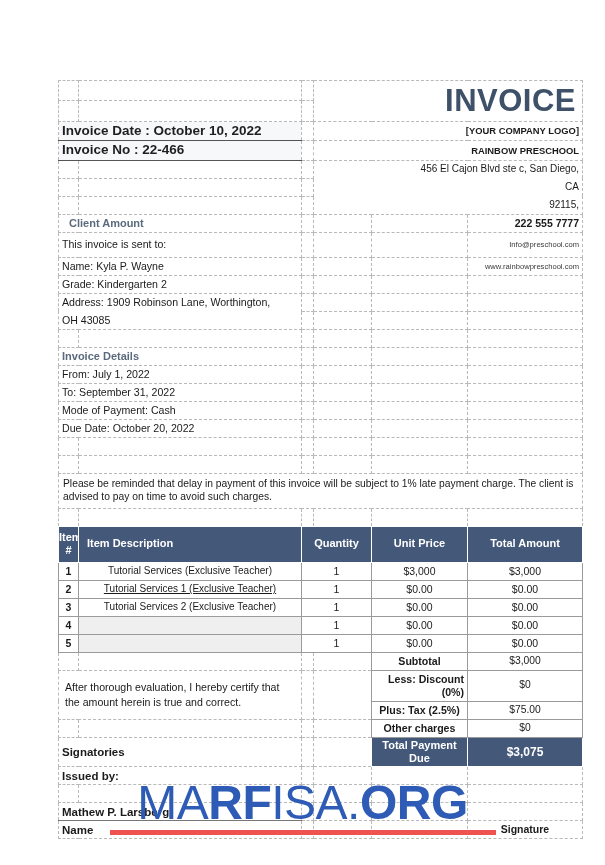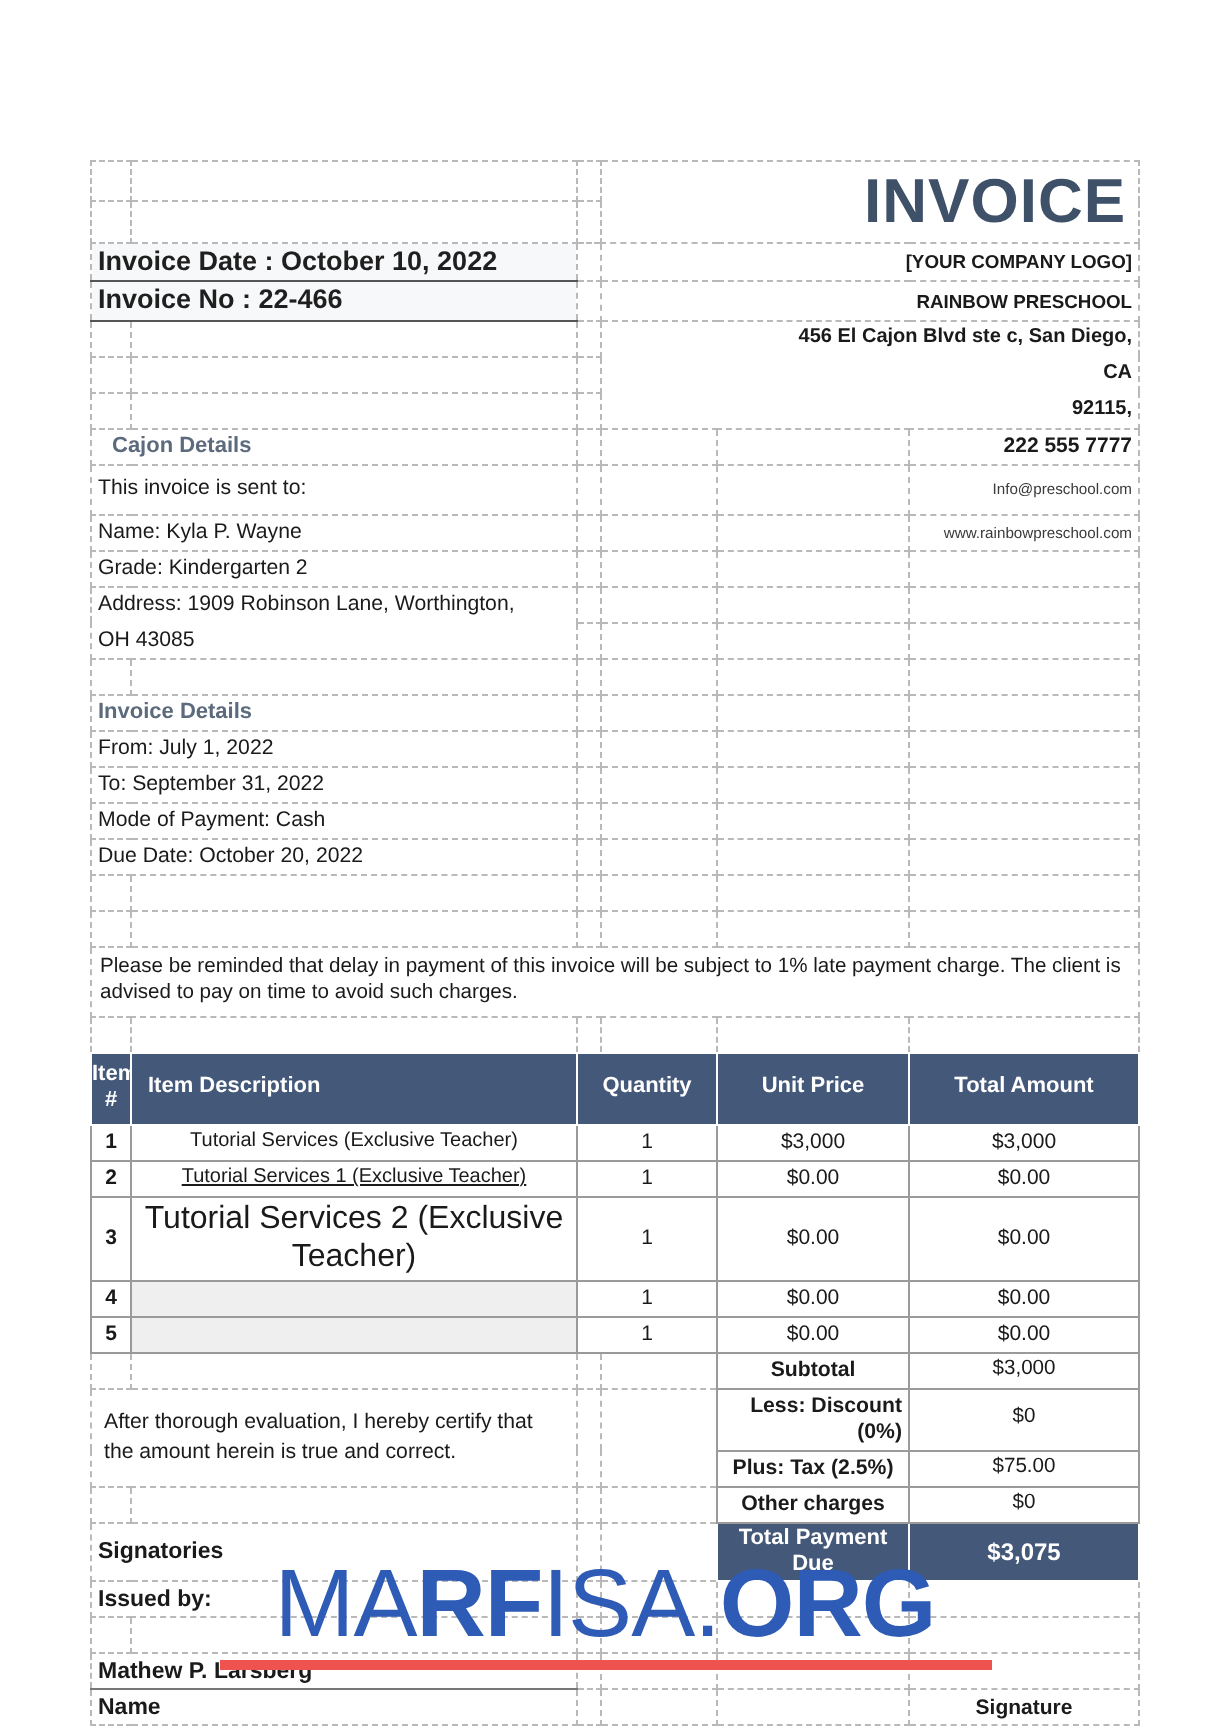--- a/index.html
+++ b/index.html
@@ -12,21 +12,21 @@
     height: 865px;
     position: relative;
     font-family: "Liberation Sans", sans-serif;
     color: #1a1a1a;
     overflow: hidden;
   }
 
   
   #sheet {
     position: absolute;
-    left: 45px;
+    left: 58px;
     top: 80px;
     width: 524px;
     height: 676px;
   }
 
   .grid {
     width: 100%;
     border-collapse: collapse;
     table-layout: fixed;
     font-size: 10.5px;
@@ -69,21 +69,21 @@
   .section-head {
     font-weight: bold;
     color: #5b6a7d;
     font-size: 11px;
   }
   .rtext { text-align: right; }
   .ctext { text-align: center; }
   .b { font-weight: bold; }
   .tiny { font-size: 7.6px; color: #3a3a3a; }
   .co-bold { font-weight: bold; font-size: 9.4px; }
-  .addr { font-weight: bold; font-size: 10px; }
+  .addr { font-weight: normal; font-size: 10px; }
   .phone { font-weight: bold; font-size: 10.5px; }
   .nowrapcell { white-space: nowrap; }
   .body-text { font-size: 10.6px; }
   .note-cell { font-size: 10.3px; line-height: 1.35; padding: 2px 4px !important; }
 
   
   .hdr {
     background: #44587a;
     color: #ffffff;
     font-weight: bold;
@@ -198,21 +198,21 @@
       </tr>
 
       <tr>
         <td></td>
         <td></td>
         <td></td>
         <td colspan="3" class="rtext addr" style="border-top:none;">92115,</td>
       </tr>
 
       <tr>
-        <td colspan="2" class="section-head" style="padding-left:10px;">Cajon Details</td>
+        <td colspan="2" class="section-head" style="padding-left:10px;">Client Amount</td>
         <td></td>
         <td></td>
         <td></td>
         <td class="rtext phone">222 555 7777</td>
       </tr>
 
       <tr>
         <td colspan="2" class="body-text">This invoice is sent to:</td>
         <td></td>
         <td></td>
@@ -344,21 +344,21 @@
       </tr>
       <tr>
         <td class="ctext b cell-solid">2</td>
         <td class="ctext cell-solid" style="font-size:10px;text-decoration:underline;">Tutorial Services 1 (Exclusive Teacher)</td>
         <td colspan="2" class="ctext cell-solid">1</td>
         <td class="ctext cell-solid">$0.00</td>
         <td class="ctext cell-solid">$0.00</td>
       </tr>
       <tr>
         <td class="ctext b cell-solid">3</td>
-        <td class="ctext cell-solid" style="font-size:16px;">Tutorial Services 2 (Exclusive Teacher)</td>
+        <td class="ctext cell-solid" style="font-size:10px;">Tutorial Services 2 (Exclusive Teacher)</td>
         <td colspan="2" class="ctext cell-solid">1</td>
         <td class="ctext cell-solid">$0.00</td>
         <td class="ctext cell-solid">$0.00</td>
       </tr>
       <tr>
         <td class="ctext b cell-solid">4</td>
         <td class="ctext cell-solid shade"></td>
         <td colspan="2" class="ctext cell-solid">1</td>
         <td class="ctext cell-solid">$0.00</td>
         <td class="ctext cell-solid">$0.00</td>

